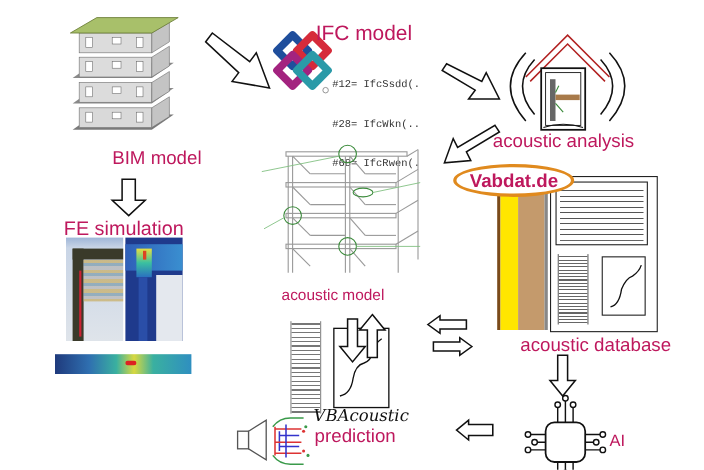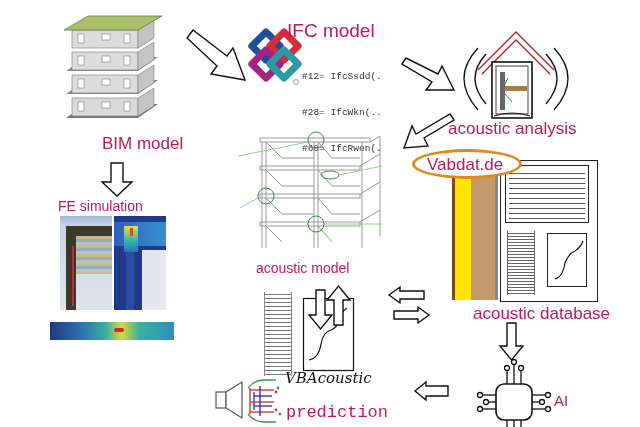--- a/index.html
+++ b/index.html
@@ -96,21 +96,21 @@
 </svg>
 <div class="label" style="left:448px;top:119px;">acoustic analysis</div>
 
 <svg width="50" height="40" style="left:404px;top:112px;">
   <polygon points="46,2 50,8 20,26 24,34 0,36 8,14 12,22" fill="#fff" stroke="#111" stroke-width="1.4"></polygon>
 </svg>
 
 <svg width="34" height="36" style="left:100px;top:162px;">
   <polygon points="11,1 23,1 23,20 32,20 17,34 2,20 11,20" fill="#fff" stroke="#111" stroke-width="1.4"></polygon>
 </svg>
-<div class="label" style="left:58px;top:198px;font-size:14px;text-align:center;">FE simulation</div>
+<div class="label" style="left:58px;top:198px;font-size:18px;text-align:center;">FE simulation</div>
 
 <div class="abs" style="left:60px;top:216px;width:106px;height:94px;">
   <div class="abs" style="left:0;top:0;width:52px;height:94px;background:linear-gradient(180deg,#9fb6d8 0%,#c9d5e6 10%,#dfe4ea 100%);">
     <div class="abs" style="left:6px;top:10px;width:46px;height:10px;background:#3a3a2a;"></div>
     <div class="abs" style="left:6px;top:10px;width:10px;height:84px;background:#3a3a2a;"></div>
     <div class="abs" style="left:16px;top:20px;width:36px;height:38px;background:repeating-linear-gradient(180deg,#c9b06a 0 3px,#7f9fb0 3px 6px,#b8b8b8 6px 9px);opacity:0.75;"></div>
     <div class="abs" style="left:12px;top:30px;width:2px;height:60px;background:#c23;"></div>
   </div>
   <div class="abs" style="left:54px;top:0;width:52px;height:94px;background:#1f3a8c;">
     <div class="abs" style="left:0;top:6px;width:52px;height:24px;background:linear-gradient(90deg,#2f5fb8,#3a8fd0);"></div>
@@ -178,21 +178,21 @@
   <div class="abs" style="left:48px;top:-14px;width:96px;height:140px;background:#fff;border:1.2px solid #222;">
     <div class="abs" style="left:4px;top:4px;width:84px;height:58px;border:1px solid #222;background:repeating-linear-gradient(180deg,#fff 0 2px,#555 2px 3px,#fff 3px 5px);background-clip:content-box;padding:3px;box-sizing:border-box;"></div>
     <div class="abs" style="left:6px;top:70px;width:26px;height:64px;background:repeating-linear-gradient(180deg,#fff 0 2px,#666 2px 3px);border-left:1px solid #666;border-right:1px solid #666;"></div>
     <svg width="40" height="54" style="left:46px;top:72px;">
       <rect x="0.5" y="0.5" width="39" height="53" fill="#fff" stroke="#222" stroke-width="1"></rect>
       <path d="M8,46 Q16,44 18,30 Q22,20 28,18 Q34,14 36,8" fill="none" stroke="#111" stroke-width="1.2"></path>
     </svg>
   </div>
 </div>
 <div class="abs" style="left:412px;top:149px;width:110px;height:30px;border:3px solid #e08a1e;border-radius:50%;background:#fff;box-sizing:border-box;">
-  <div class="label" style="left:12px;top:3px;font-size:17px;">Vabdat.de</div>
+  <div class="label" style="left:12px;top:3px;font-size:17px;font-weight:bold;">Vabdat.de</div>
 </div>
 <div class="label" style="left:443px;top:304px;margin-left:30px;">acoustic database</div>
 
 <svg width="40" height="18" style="left:388px;top:286px;">
   <polygon points="1,9 12,1 12,5 36,5 36,13 12,13 12,17" fill="#fff" stroke="#111" stroke-width="1.4"></polygon>
 </svg>
 <svg width="40" height="18" style="left:390px;top:306px;">
   <polygon points="39,9 28,1 28,5 4,5 4,13 28,13 28,17" fill="#fff" stroke="#111" stroke-width="1.4"></polygon>
 </svg>
 
@@ -266,13 +266,13 @@
   <g fill="#3a9a4a">
       <circle cx="64" cy="10" r="1.4"></circle>
       <circle cx="66" cy="36" r="1.4"></circle>
     </g>
   <g fill="#d33">
       <circle cx="62" cy="14" r="1.4"></circle>
       <circle cx="62" cy="32" r="1.4"></circle>
     </g>
 </svg>
 <div class="abs vb-text" style="left:285px;top:369px;">VBAcoustic</div>
-<div class="label" style="left:286px;top:403px;font-size:17px;font-family:Liberation Mono, monospace;">prediction</div>
+<div class="label" style="left:286px;top:387px;font-size:17px;">prediction</div>
 
 </body></html>

